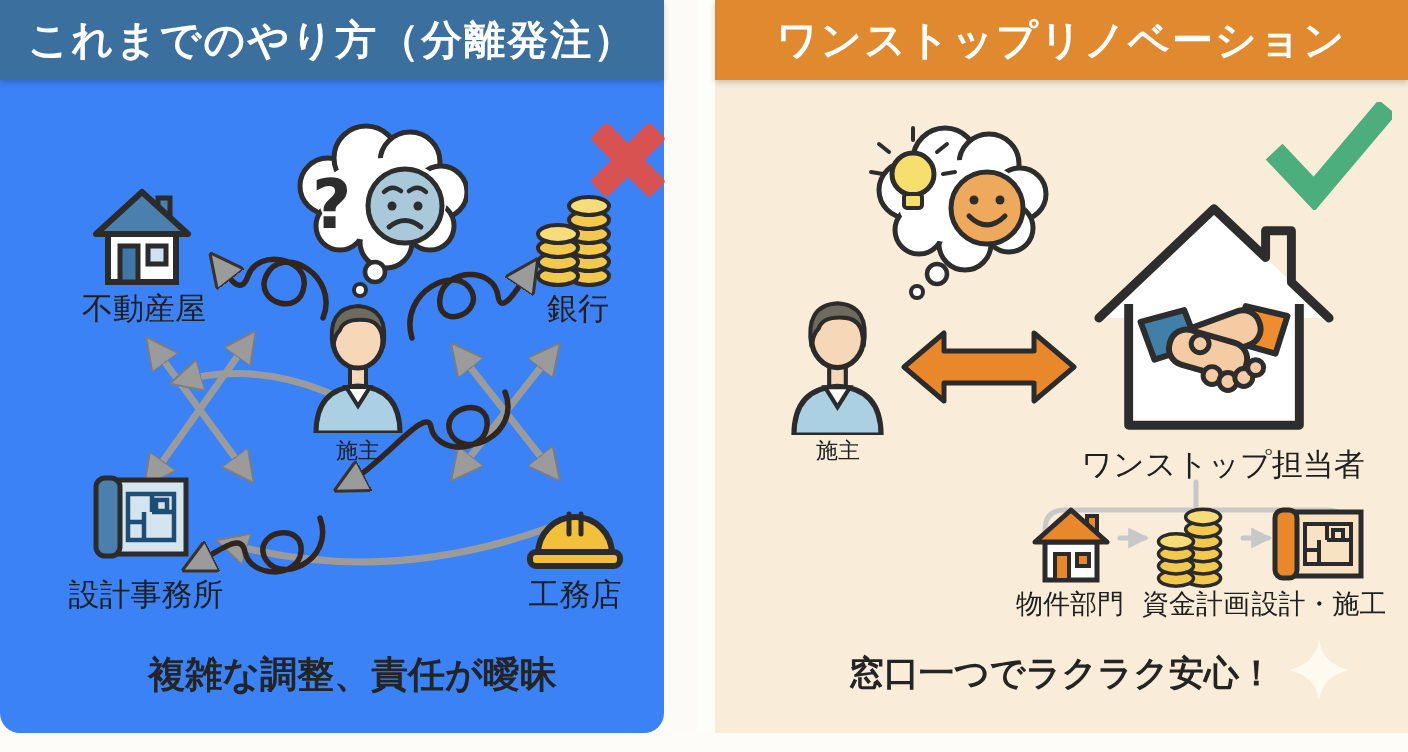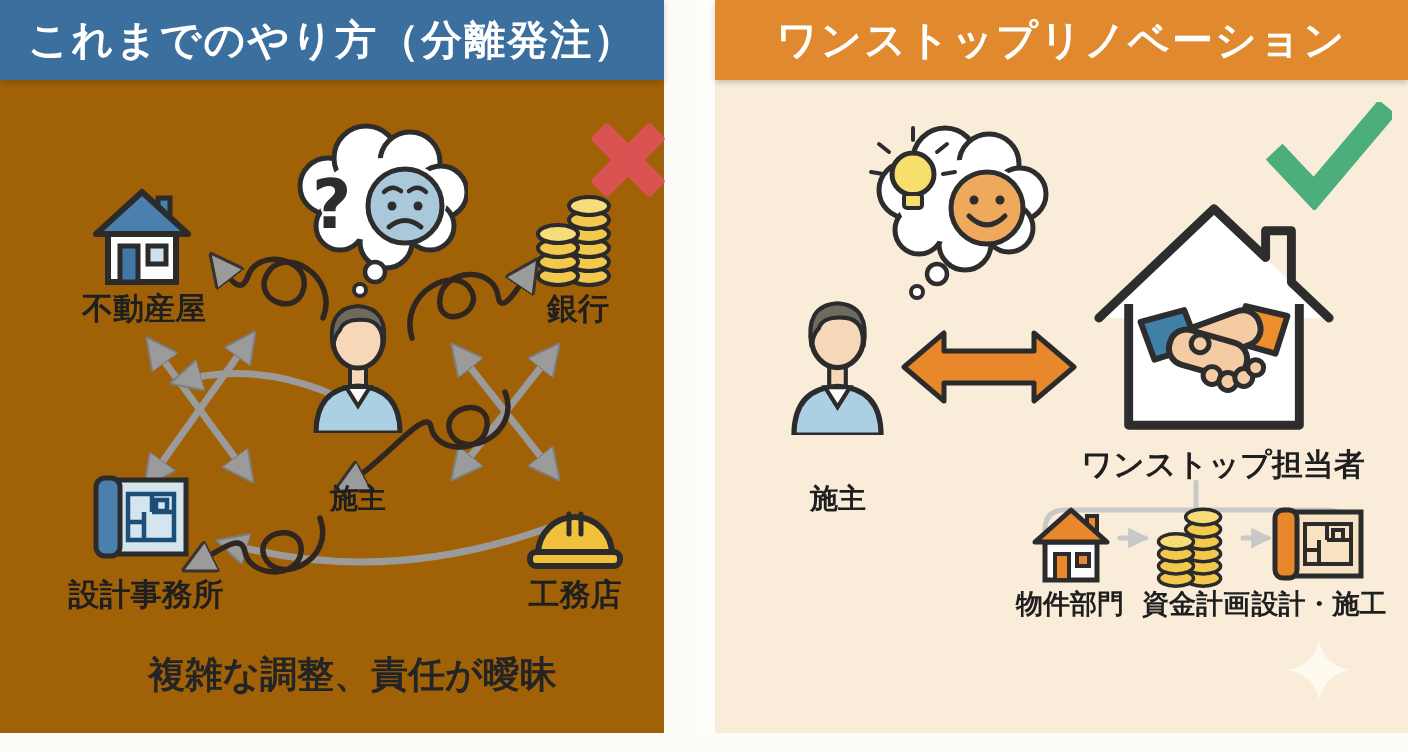--- a/index.html
+++ b/index.html
@@ -1,32 +1,32 @@
 <!DOCTYPE html>
 <html><head>
 <meta charset="utf-8">
 <style>
   html,body{margin:0;padding:0;background:#ffffff;}
   *{box-sizing:border-box;}
   body{font-family:"DejaVu Sans","Liberation Sans",sans-serif;}
   .canvas{position:relative;width:1408px;height:752px;overflow:hidden;background:#fcfbf7;}
   .panel{position:absolute;top:0;height:733px;}
-  .panel-left{left:0;width:664px;background:#a16207;}
+  .panel-left{left:0;width:664px;background:#3b82f6;border-radius:20px;}
   .panel-right{left:715px;width:693px;background:#f9edda;}
   .divider{position:absolute;left:697px;top:0;width:18px;height:733px;background:#fdfdfa;}
   .bottom-strip{position:absolute;left:0;top:733px;width:1408px;height:19px;background:#fdfcf8;}
   .hdr{position:absolute;left:0;top:0;width:100%;height:80px;display:flex;align-items:center;justify-content:center;
        color:#ffffff;font-size:41px;font-weight:700;letter-spacing:2px;box-shadow:0 3px 6px rgba(0,0,0,.18);}
   .hdr-left{background:#3b6f9e;}
   .hdr-right{background:#e0892e;}
   .body{position:absolute;left:0;top:80px;width:100%;height:653px;}
   .abs{position:absolute;}
-  .label{position:absolute;font-weight:700;color:#1f1f1f;white-space:nowrap;transform:translateX(-50%);text-align:right;}
+  .label{position:absolute;font-weight:400;color:#1f1f1f;white-space:nowrap;transform:translateX(-50%);text-align:right;}
   .node-label{font-size:31px;}
-  .person-label{font-size:28px;margin-top:44px;}
+  .person-label{font-size:22px;}
   .hub-label{font-size:31px;}
   .sub-label{font-size:27px;}
   .caption{position:absolute;width:100%;text-align:center;font-weight:700;color:#242424;}
   .caption-left{top:570px;font-size:37px;padding-left:41px;}
   .caption-right{top:570px;font-size:35px;}
   svg{display:block;}
 </style>
 </head>
 <body>
 
@@ -265,20 +265,21 @@
         <rect x="20" y="8" width="70" height="64" fill="#f7e3c2" stroke="#2b2b2b" stroke-width="5"></rect>
         <rect x="4" y="6" width="22" height="68" rx="8" fill="#e8882a" stroke="#2b2b2b" stroke-width="5"></rect>
         <g fill="none" stroke="#2b2b2b" stroke-width="4">
           <path d="M34,20 H80 V60 H34 Z"></path>
           <path d="M56,20 V36 M56,36 H80 M34,46 H48 M48,36 V60"></path>
           <rect x="62" y="26" width="10" height="10"></rect>
         </g>
       </svg>
       <div class="label sub-label" style="left:604px;top:506px">設計・施工</div>
 
+      <div class="caption caption-right">窓口一つでラクラク安心！</div>
 
       <svg class="abs" style="left:572px;top:558px" width="64" height="64" viewBox="0 0 64 64">
         <path d="M32,2 Q36,26 62,32 Q36,38 32,62 Q28,38 2,32 Q28,26 32,2 Z" fill="#fffdf4" opacity="0.8"></path>
       </svg>
     </div>
   </div>
 
   <div class="bottom-strip"></div>
 </div>
 

